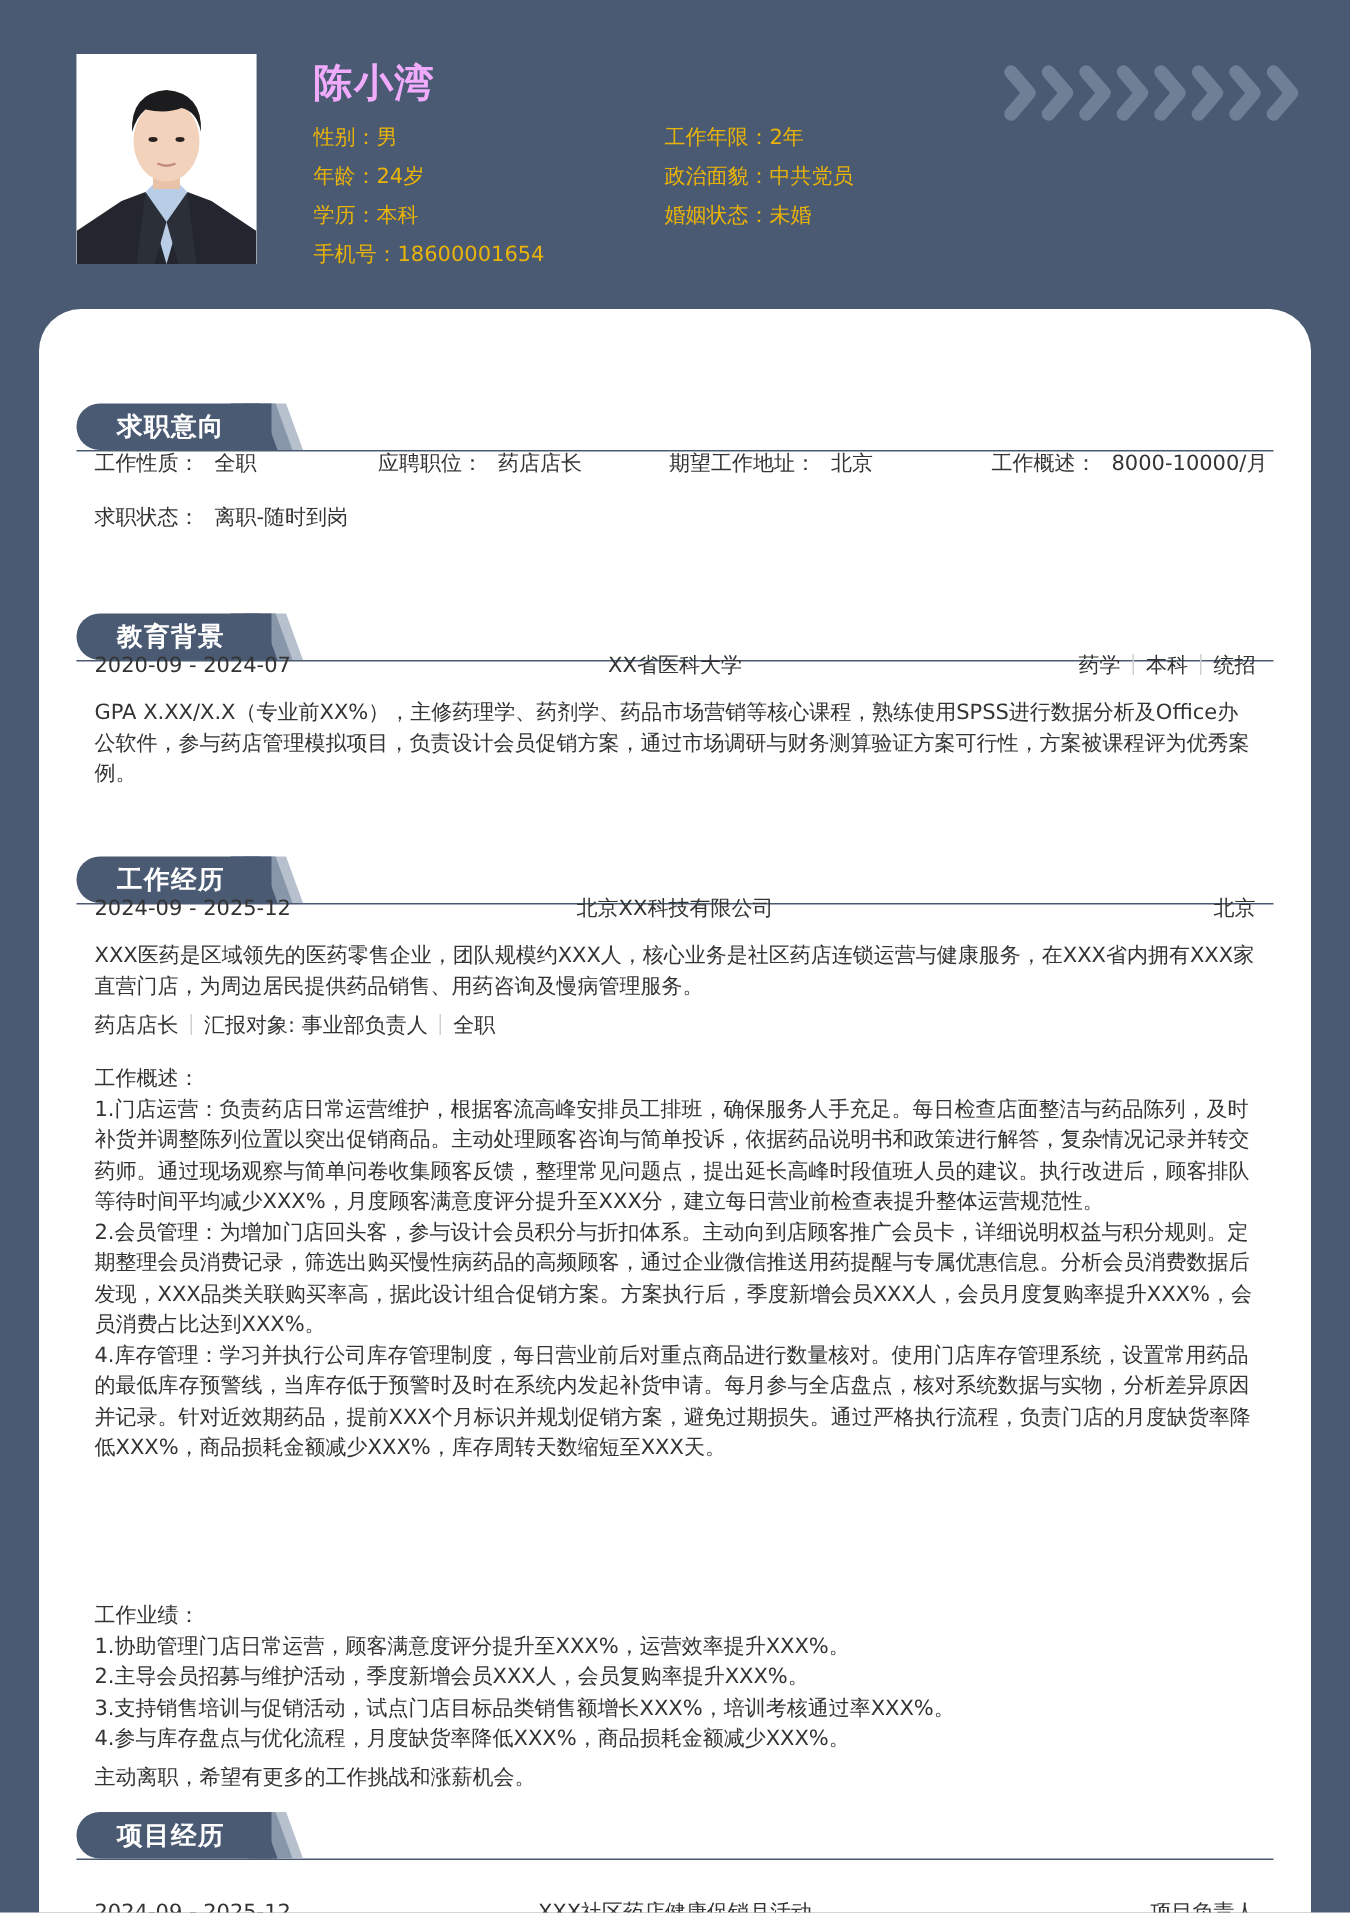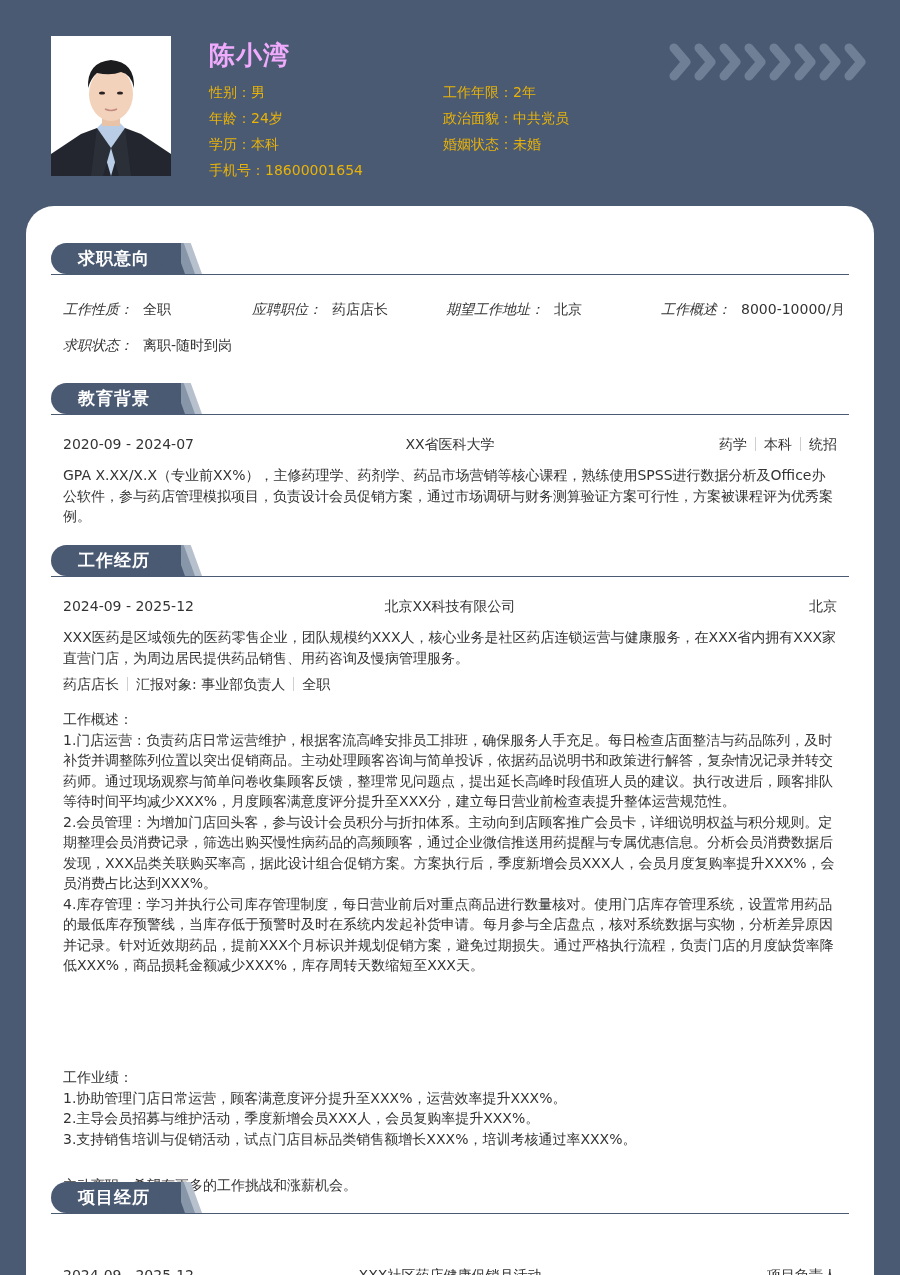--- a/index.html
+++ b/index.html
@@ -23,21 +23,21 @@
   .info-col { position: absolute; top: 82px; }
   .info-col.left { left: 209px; }
   .info-col.right { left: 443px; }
   .info-row { height: 26px; font-size: 14px; color: #eab308; line-height: 20px; white-space: nowrap; }
   .chevrons { position: absolute; left: 668px; top: 42px; display: flex; }
 
   .card {
     position: absolute; left: 26px; top: 206px; width: 848px; height: 1100px;
     background: #ffffff; border-radius: 28px 28px 0 0;
   }
-  .section-head { position: absolute; left: 25px; width: 798px; height: 32px; }
+  .section-head { position: absolute; left: 25px; width: 798px; height: 32px; margin-top: 26px; }
   .section-head .line { position: absolute; left: 0; right: 0; bottom: 0; height: 1.5px; background: #4a5a73; }
   .section-head .pill {
     position: absolute; left: 0; top: 0; height: 31px; width: 130px;
     background: #4a5a73; border-radius: 16px 0 0 16px;
   }
   .section-head .stripe1 {
     position: absolute; left: 122px; top: 0; width: 22px; height: 31px;
     background: #8896aa; transform: skewX(20deg); transform-origin: bottom left;
   }
   .section-head .stripe2 {
@@ -47,21 +47,21 @@
   .section-head .pill-mask {
     position: absolute; left: 114px; top: 0; width: 20px; height: 31px;
     background: #4a5a73; transform: skewX(20deg); transform-origin: bottom left;
   }
   .section-head .title {
     position: absolute; left: 27px; top: 4px; font-size: 17px; font-weight: bold; color: #ffffff; letter-spacing: 1px;
   }
   .row { position: absolute; font-size: 14px; color: #333; white-space: nowrap; line-height: 20px; }
   .para { position: absolute; left: 37px; width: 775px; font-size: 14px; color: #333; line-height: 20.5px; }
   .sep { display: inline-block; width: 1px; height: 14px; background: #cfcfcf; margin: 0 8px; vertical-align: -2px; }
-  .lbl { margin-right: 10px; font-style: italic; }
+  .lbl { margin-right: 10px; }
   .block-line { display: block; }
 </style>
 </head>
 <body>
 
 <div class="header">
   <div class="photo">
     <svg width="120" height="140" viewBox="0 0 120 140">
       <rect width="120" height="140" fill="#ffffff"></rect>
       <path d="M0 118 L30 98 L46 92 L60 110 L74 92 L90 98 L120 118 L120 140 L0 140 Z" fill="#23262e"></path>
@@ -169,20 +169,21 @@
     <span class="block-line">1.门店运营：负责药店日常运营维护，根据客流高峰安排员工排班，确保服务人手充足。每日检查店面整洁与药品陈列，及时补货并调整陈列位置以突出促销商品。主动处理顾客咨询与简单投诉，依据药品说明书和政策进行解答，复杂情况记录并转交药师。通过现场观察与简单问卷收集顾客反馈，整理常见问题点，提出延长高峰时段值班人员的建议。执行改进后，顾客排队等待时间平均减少XXX%，月度顾客满意度评分提升至XXX分，建立每日营业前检查表提升整体运营规范性。</span>
     <span class="block-line">2.会员管理：为增加门店回头客，参与设计会员积分与折扣体系。主动向到店顾客推广会员卡，详细说明权益与积分规则。定期整理会员消费记录，筛选出购买慢性病药品的高频顾客，通过企业微信推送用药提醒与专属优惠信息。分析会员消费数据后发现，XXX品类关联购买率高，据此设计组合促销方案。方案执行后，季度新增会员XXX人，会员月度复购率提升XXX%，会员消费占比达到XXX%。</span>
     <span class="block-line">4.库存管理：学习并执行公司库存管理制度，每日营业前后对重点商品进行数量核对。使用门店库存管理系统，设置常用药品的最低库存预警线，当库存低于预警时及时在系统内发起补货申请。每月参与全店盘点，核对系统数据与实物，分析差异原因并记录。针对近效期药品，提前XXX个月标识并规划促销方案，避免过期损失。通过严格执行流程，负责门店的月度缺货率降低XXX%，商品损耗金额减少XXX%，库存周转天数缩短至XXX天。</span>
   </div>
 
   <div class="para" style="top:861px;">
     <span class="block-line">工作业绩：</span>
     <span class="block-line">1.协助管理门店日常运营，顾客满意度评分提升至XXX%，运营效率提升XXX%。</span>
     <span class="block-line">2.主导会员招募与维护活动，季度新增会员XXX人，会员复购率提升XXX%。</span>
     <span class="block-line">3.支持销售培训与促销活动，试点门店目标品类销售额增长XXX%，培训考核通过率XXX%。</span>
+    <span class="block-line">4.参与库存盘点与优化流程，月度缺货率降低XXX%，商品损耗金额减少XXX%。</span>
   </div>
 
   <div class="para" style="top:969px;">主动离职，希望有更多的工作挑战和涨薪机会。</div>
 
   <div class="section-head" style="top:976px;">
     <div class="line"></div>
     <div class="stripe2"></div>
     <div class="stripe1"></div>
     <div class="pill"></div>
     <div class="pill-mask"></div>

